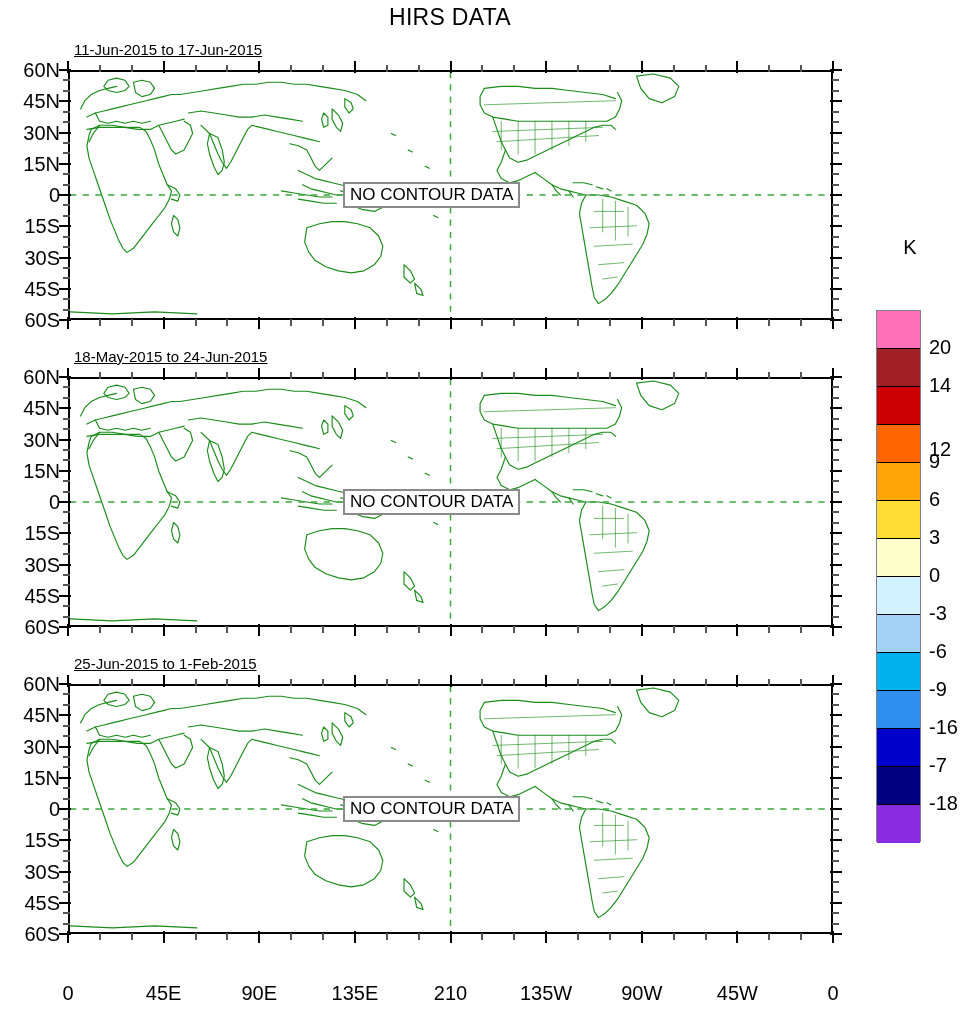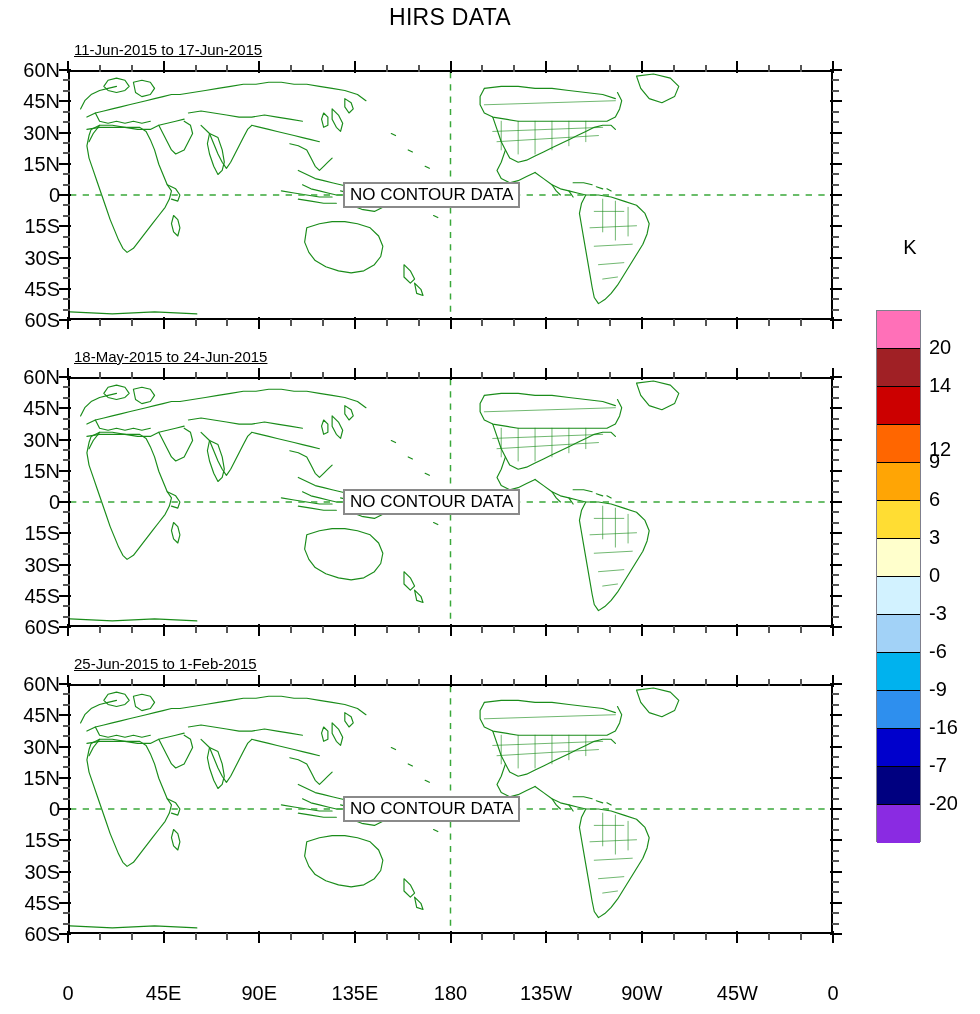--- a/index.html
+++ b/index.html
@@ -368,21 +368,21 @@
     <div class="ylab" style="left: 2px; top: 861.5px;">30S</div>
     <div class="ylab" style="left: 2px; top: 892.75px;">45S</div>
     <div class="ylab" style="left: 2px; top: 924px;">60S</div>
   </div>
 
 <div id="xlabels">
     <div class="xlab" style="left: 33px; top: 983px;">0</div>
     <div class="xlab" style="left: 128.625px; top: 983px;">45E</div>
     <div class="xlab" style="left: 224.25px; top: 983px;">90E</div>
     <div class="xlab" style="left: 319.875px; top: 983px;">135E</div>
-    <div class="xlab" style="left: 415.5px; top: 983px;">180</div>
+    <div class="xlab" style="left: 415.5px; top: 983px;">210</div>
     <div class="xlab" style="left: 511.125px; top: 983px;">135W</div>
     <div class="xlab" style="left: 606.75px; top: 983px;">90W</div>
     <div class="xlab" style="left: 702.375px; top: 983px;">45W</div>
     <div class="xlab" style="left: 798px; top: 983px;">0</div>
   </div>
 
 <div id="ticks">
     <div class="tick-h" style="left: 59px; top: 69px; width: 12px;"></div>
     <div class="tick-h" style="left: 830px; top: 69px; width: 12px;"></div>
     <div class="tick-h" style="left: 59px; top: 100.25px; width: 12px;"></div>
@@ -708,14 +708,14 @@
     <div class="cbar-label" style="top: 413px; margin-top: 26px;">12</div>
     <div class="cbar-label" style="top: 451px;">9</div>
     <div class="cbar-label" style="top: 489px;">6</div>
     <div class="cbar-label" style="top: 527px;">3</div>
     <div class="cbar-label" style="top: 565px;">0</div>
     <div class="cbar-label" style="top: 603px;">-3</div>
     <div class="cbar-label" style="top: 641px;">-6</div>
     <div class="cbar-label" style="top: 679px;">-9</div>
     <div class="cbar-label" style="top: 717px;">-16</div>
     <div class="cbar-label" style="top: 755px;">-7</div>
-    <div class="cbar-label" style="top: 793px;">-20</div>
+    <div class="cbar-label" style="top: 793px;">-18</div>
   </div>
 
 </body></html>

